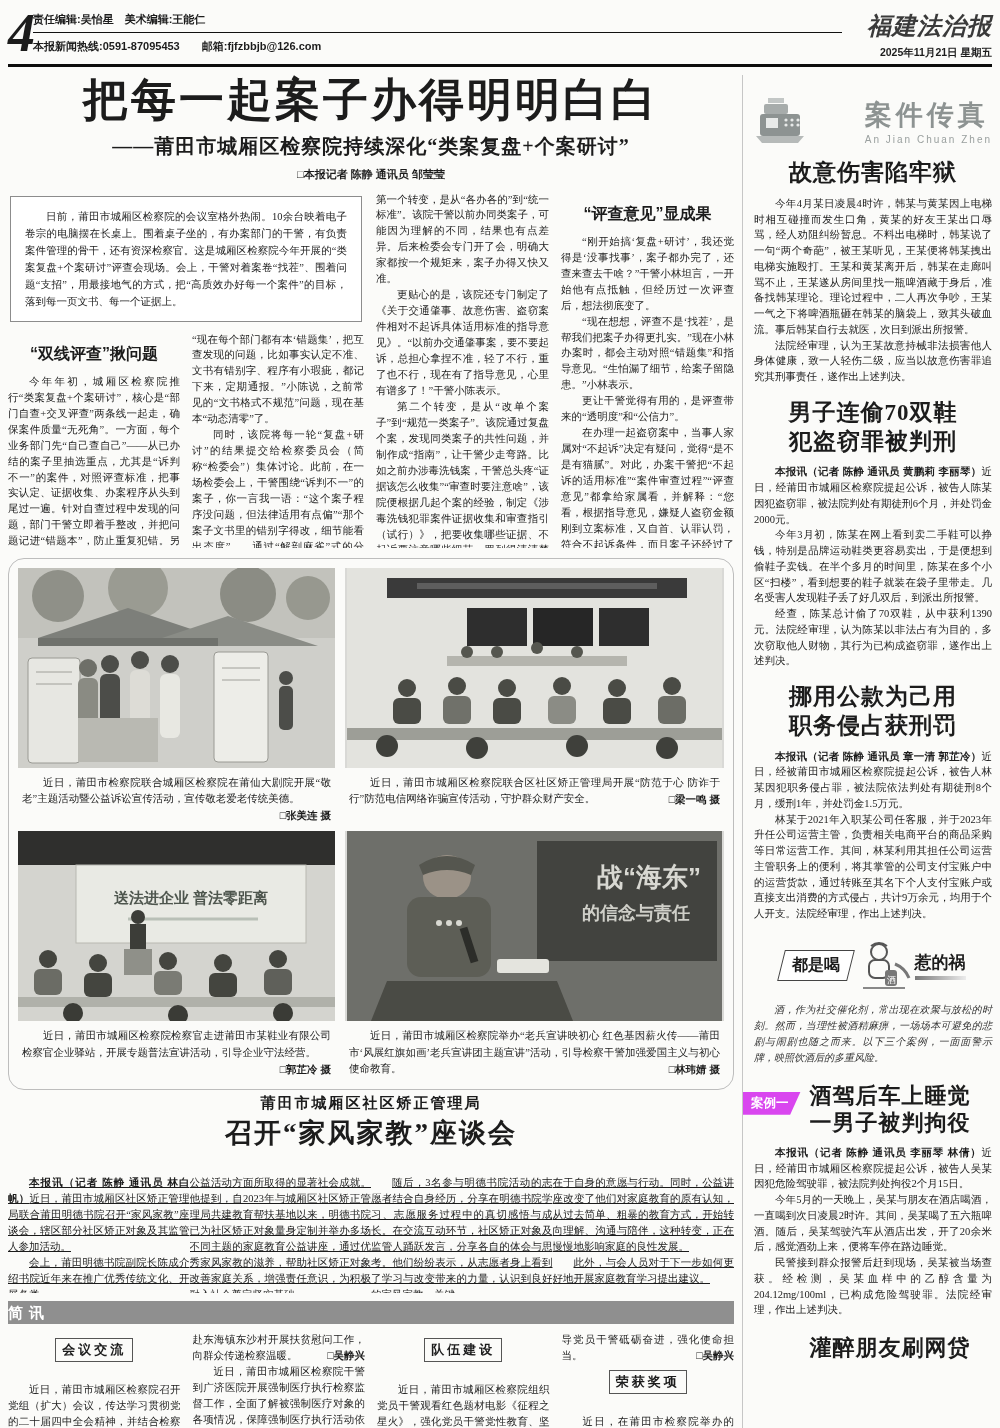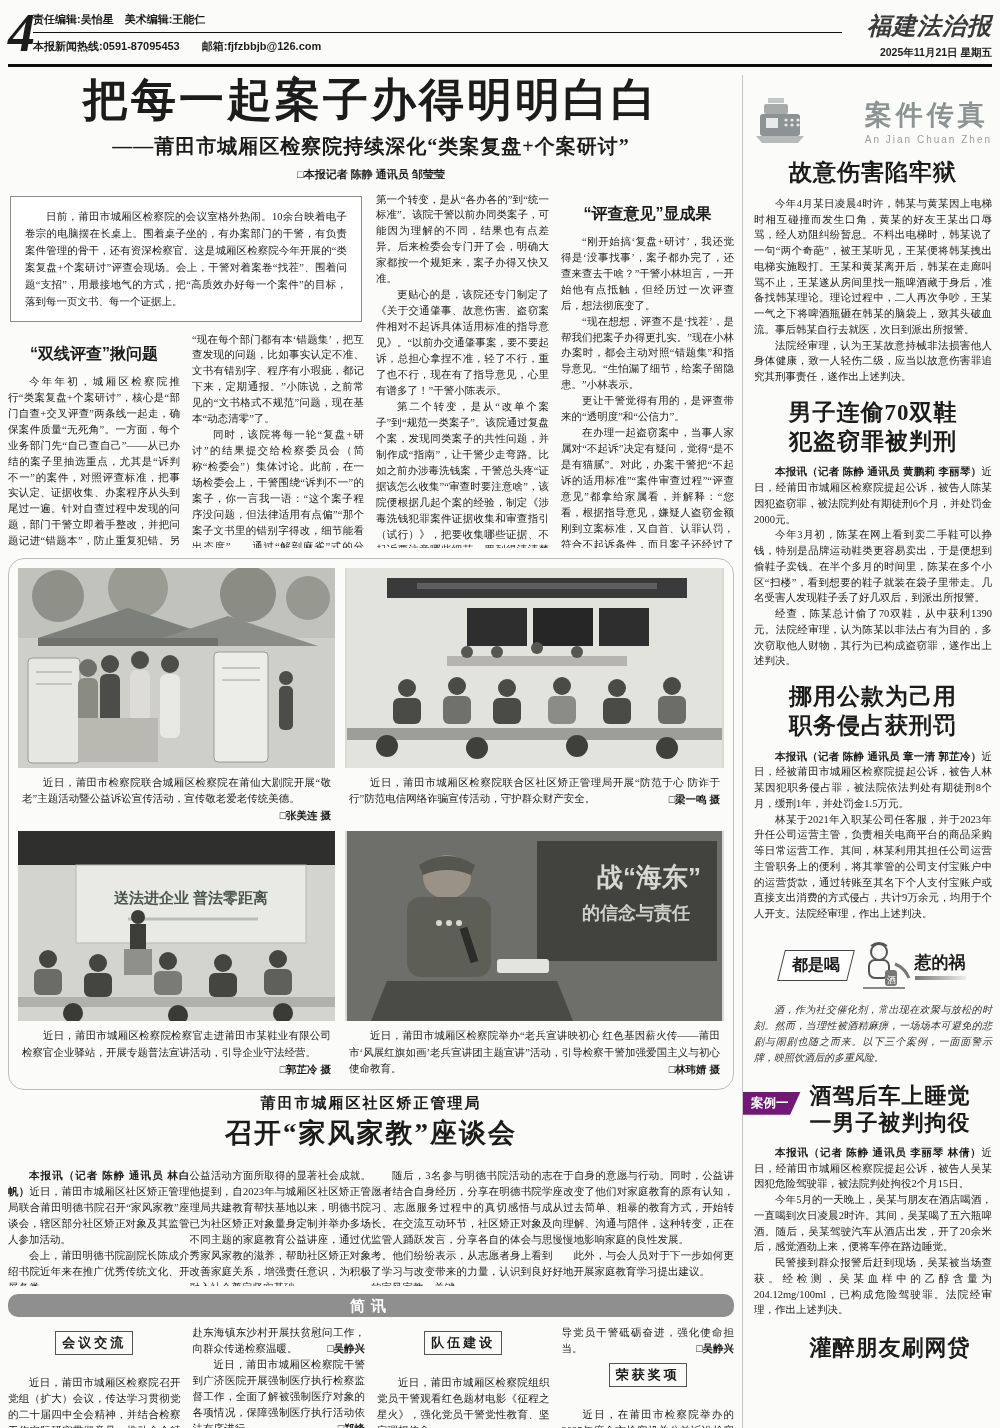--- a/index.html
+++ b/index.html
@@ -46,26 +46,26 @@
   .ph-row { display:flex; gap:10px; }
   .fig { display:flex; flex-direction:column; }
   .fig svg { width:100%; display:block; background:#d9d9d6; }
   .fig .cap { font-size:10.5px; line-height:1.55; text-align:justify; padding:7px 4px 8px; text-indent:2em; }
   .f-a { flex:0 0 317px; } .f-b { flex:1; }
 
   
   .family { margin-top:4px; }
   .fam-kicker { text-align:center; font-size:15px; font-weight:700; letter-spacing:2px; }
   .fam-title { text-align:center; font-size:27px; font-weight:900; letter-spacing:2px; margin-top:2px; }
-  .fam-cols { display:flex; gap:0; margin-top:17px; height:118px; overflow:hidden; }
+  .fam-cols { display:flex; gap:0; margin-top:24px; height:118px; overflow:hidden;text-decoration:underline; }
 
   
   .briefs { margin-top:8px; }
-  .briefs-bar { height:23px; background:#8f8f8f; color:#fff; text-align:center;
-                font-family:"Liberation Sans",sans-serif; font-weight:900; font-size:15px; letter-spacing:6px; line-height:23px;border-radius:10px;}
+  .briefs-bar { height:23px; background:#8f8f8f; color:#fff; text-align:left;
+                font-family:"Liberation Sans",sans-serif; font-weight:900; font-size:15px; letter-spacing:6px; line-height:23px;}
   .briefs-cols { display:flex; gap:12px; margin-top:8px; height:198px; overflow:hidden; }
   .box-head { text-align:center; margin:6px 0 20px; }
   .box-head span { display:inline-block; border:1px solid #555; padding:1px 6px; font-family:"Liberation Sans",sans-serif;
                    font-weight:bold; font-size:13px; letter-spacing:3px; }
 
   
   .cz-logo { display:flex; align-items:center; justify-content:space-between; gap:0; margin:22px 0 4px; }
   .cz-text-wrap { text-align:left; }
   .cz-text { font-family:"Liberation Sans",sans-serif; font-weight:900; font-size:27px; color:#8d9392; letter-spacing:4px; }
   .cz-pinyin { font-family:"Liberation Sans",sans-serif; font-size:10px; color:#9aa09f; letter-spacing:2px; margin-top:1px; }
@@ -76,21 +76,21 @@
   .sb-body b { font-family:"Liberation Sans",sans-serif; }
 
   .cartoon { margin-top:18px; display:flex; align-items:center; justify-content:center; gap:4px; }
   .btl-label { border:1.5px solid #444; transform:skewX(-14deg); padding:4px 10px; font-weight:900; font-size:16px; background:#fff;}
   .btl-label span{ display:inline-block; transform:skewX(14deg); }
   .rehuo { font-weight:900; font-size:17px; border-bottom:4px solid; border-image:linear-gradient(to right,#777,#eee) 1; padding-bottom:2px;}
   .wine-intro { font-size:10px; line-height:1.6; text-align:justify; font-style:italic; color:#333; margin-top:10px; text-indent:2em;}
 
   .case { margin-top:16px; }
   .case-head { position:relative; }
-  .case-tag { position:absolute; left:-11px; top:10px; background:#701a75; color:#fff;
+  .case-tag { position:absolute; left:-11px; top:10px; background:#d946ef; color:#fff;
               font-family:"Liberation Sans",sans-serif; font-weight:bold; font-size:12.5px; padding:3px 12px 3px 8px;
               clip-path:polygon(0 0,100% 0,82% 100%,0 100%); }
   .case-title { text-align:center; font-weight:900; font-size:22px; line-height:1.25; letter-spacing:1px; padding-left:34px;}
 </style>
 </head>
 <body>
 
 <div class="page">
 
   <div class="masthead">

